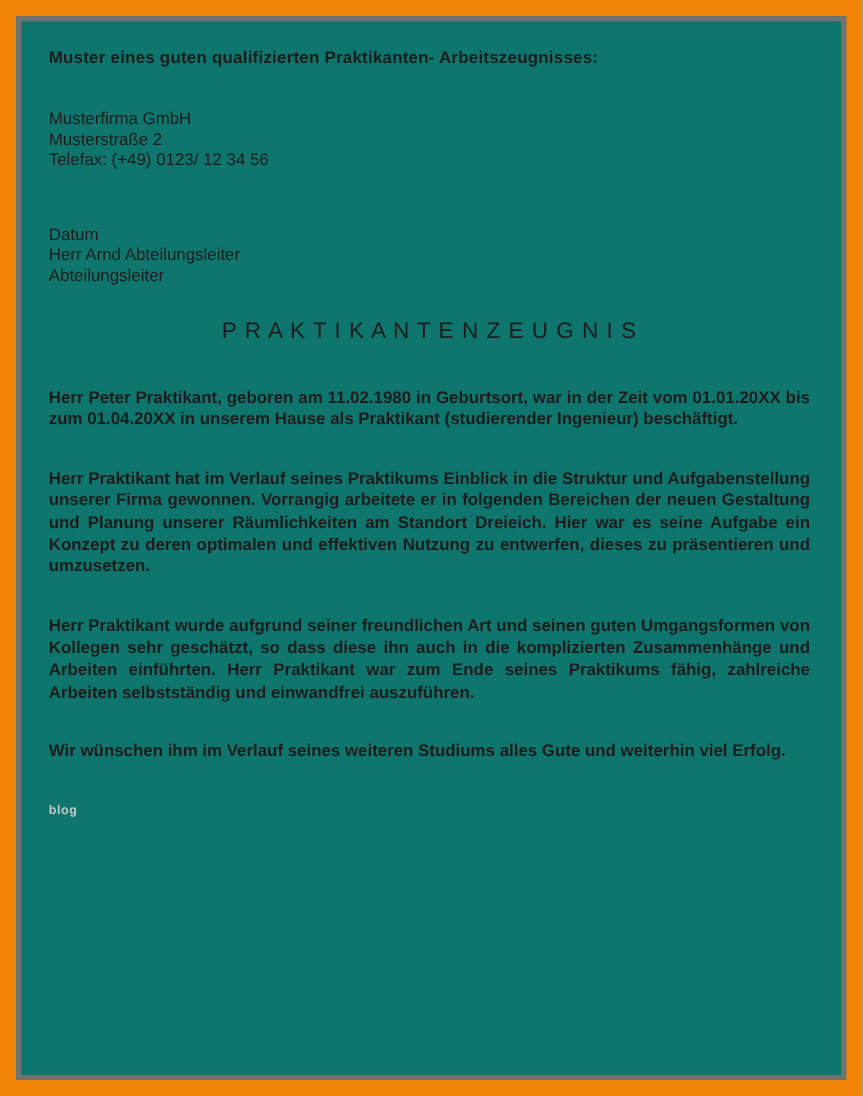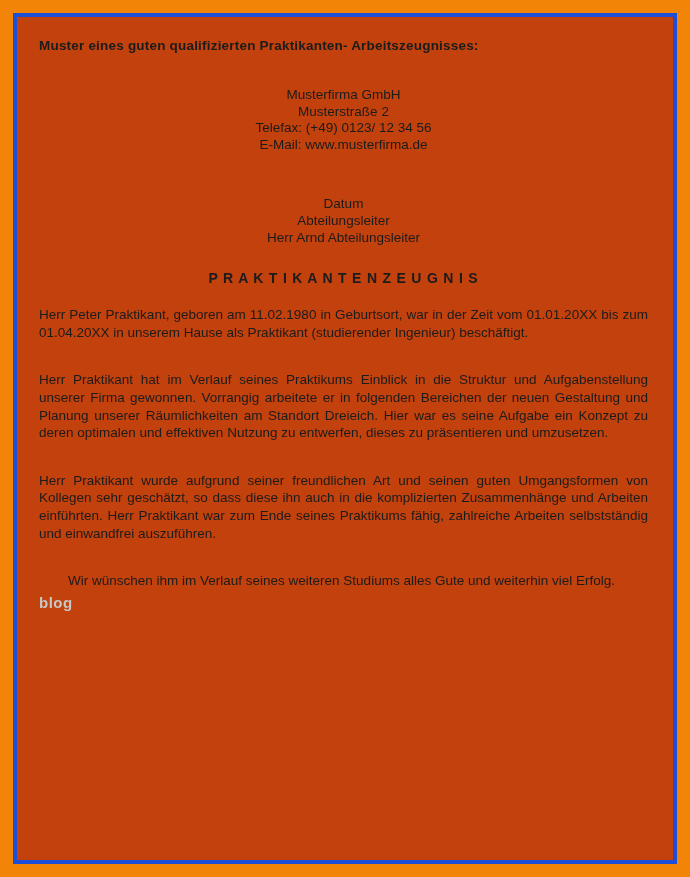--- a/index.html
+++ b/index.html
@@ -11,97 +11,96 @@
     width: 690px;
     height: 877px;
     box-sizing: border-box;
     background: #f28408;
     padding: 13px;
   }
   .inner {
     width: 100%;
     height: 100%;
     box-sizing: border-box;
-    border: 4px solid #1d4ed8;
-    background: #c2410c;
+    border: 4px solid #737373;
+    background: #0f766e;
     overflow: hidden;
   }
   .content {
     box-sizing: border-box;
     width: 100%;
     height: 100%;
     padding: 21px 25px 0 22px;
     font-family: "Liberation Sans", "DejaVu Sans", sans-serif;
     font-size: 13.5px;
     color: #1c1c1c;
   }
   .doc-title {
     font-size: 13.5px;
     font-weight: bold;
     margin: 0 0 34px 0;
     letter-spacing: 0.2px;
   }
   .company-block {
-    text-align: center;
+    text-align: left;
     line-height: 16.6px;
     margin: 0 0 43px 0;
   }
   .meta-block {
-    text-align: center;
+    text-align: left;
     line-height: 16.6px;
     margin: 0 0 24px 0;
   }
   .doc-heading {
     text-align: center;
-    font-weight: bold;
-    font-size: 14px;
+    font-weight: normal;
+    font-size: 18px;
     letter-spacing: 0.8px;
-    margin: 0 0 20px 0;
+    margin: 0 0 34px 0;
   }
   .para {
     margin: 0 0 30px 0;
     text-align: justify;
     line-height: 17.6px;
+    font-weight: bold;
   }
   .para.last {
     margin-bottom: 0;
-    margin-left: 29px;
   }
   .watermark {
     color: #c6c6c6;
-    font-size: 15px;
+    font-size: 10px;
     font-weight: bold;
     line-height: 10px;
     letter-spacing: 0.5px;
-    margin: 8px 0 3px 0;
+    margin: 34px 0 3px 0;
   }
   .footer-line {
     line-height: 17.6px;
   }
 </style>
 </head>
 <body>
 
 <div class="page">
   <div class="inner">
     <div class="content">
 
       <div class="doc-title">Muster eines guten qualifizierten Praktikanten- Arbeitszeugnisses:</div>
 
       <div class="company-block">
         <div>Musterfirma GmbH</div>
         <div>Musterstraße 2</div>
         <div>Telefax: (+49) 0123/ 12 34 56</div>
-        <div>E-Mail: www.musterfirma.de</div>
       </div>
 
       <div class="meta-block">
         <div>Datum</div>
+        <div>Herr Arnd Abteilungsleiter</div>
         <div>Abteilungsleiter</div>
-        <div>Herr Arnd Abteilungsleiter</div>
       </div>
 
       <div class="doc-heading">P R A K T I K A N T E N Z E U G N I S</div>
 
       <p class="para">Herr Peter Praktikant, geboren am 11.02.1980 in Geburtsort, war in der Zeit vom 01.01.20XX bis zum 01.04.20XX in unserem Hause als Praktikant (studierender Ingenieur) beschäftigt.</p>
       <p class="para">Herr Praktikant hat im Verlauf seines Praktikums Einblick in die Struktur und Aufgabenstellung unserer Firma gewonnen. Vorrangig arbeitete er in folgenden Bereichen der neuen Gestaltung und Planung unserer Räumlichkeiten am Standort Dreieich. Hier war es seine Aufgabe ein Konzept zu deren optimalen und effektiven Nutzung zu entwerfen, dieses zu präsentieren und umzusetzen.</p>
       <p class="para">Herr Praktikant wurde aufgrund seiner freundlichen Art und seinen guten Umgangsformen von Kollegen sehr geschätzt, so dass diese ihn auch in die komplizierten Zusammenhänge und Arbeiten einführten. Herr Praktikant war zum Ende seines Praktikums fähig, zahlreiche Arbeiten selbstständig und einwandfrei auszuführen.</p>
       <p class="para last">Wir wünschen ihm im Verlauf seines weiteren Studiums alles Gute und weiterhin viel Erfolg.</p>
 
       <div class="watermark">blog</div>

